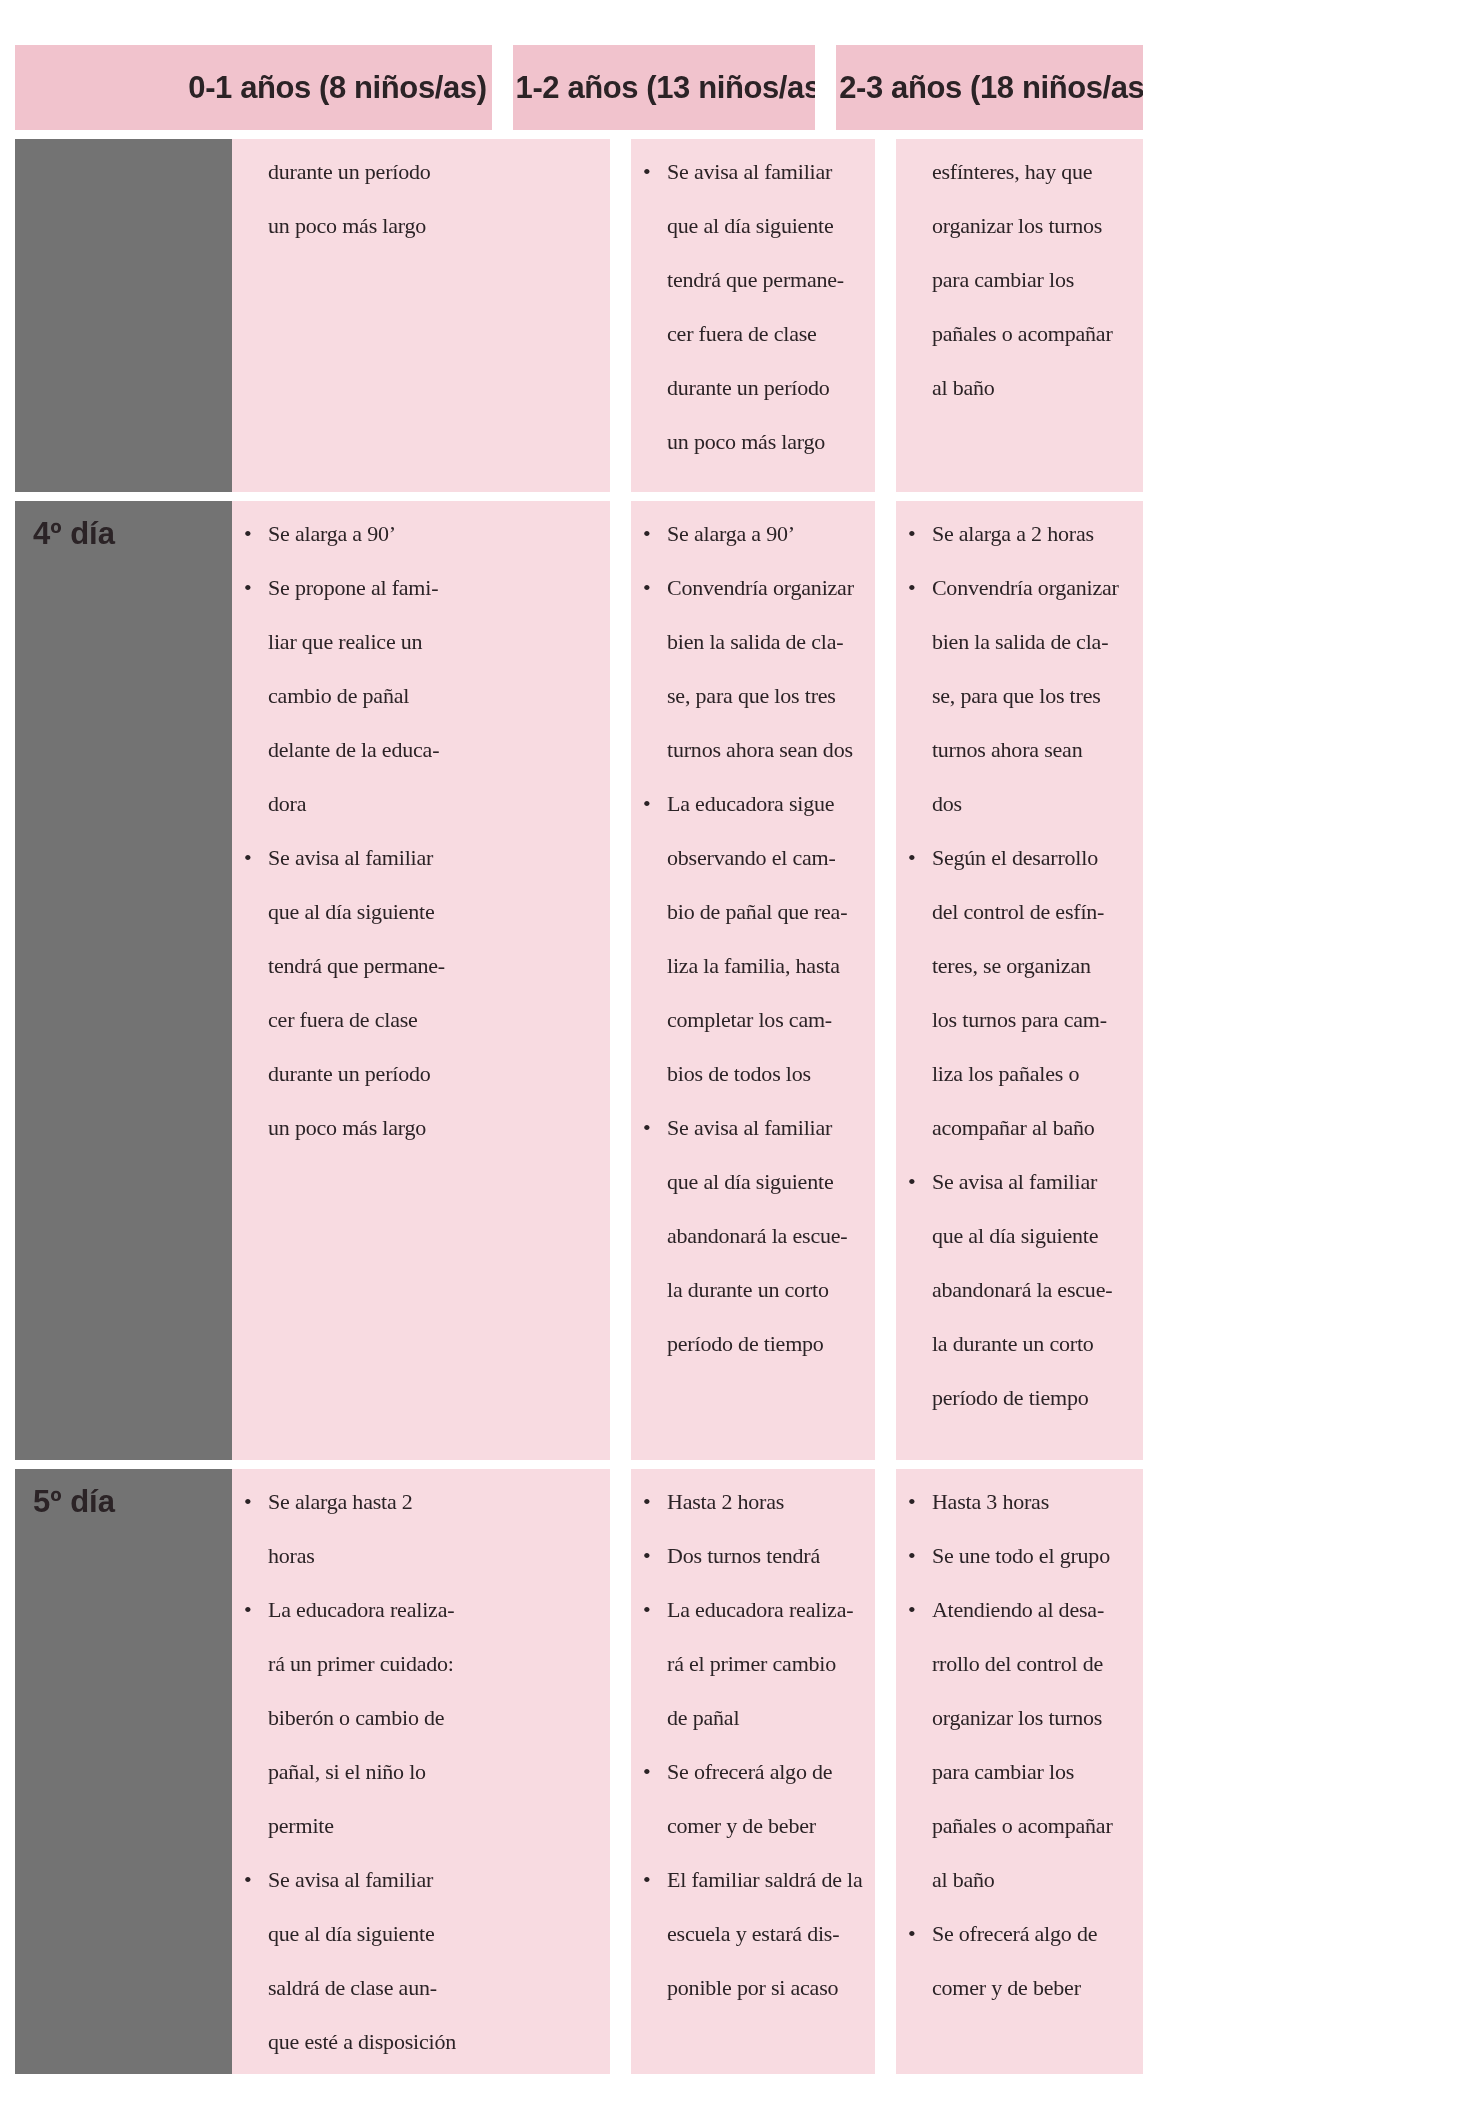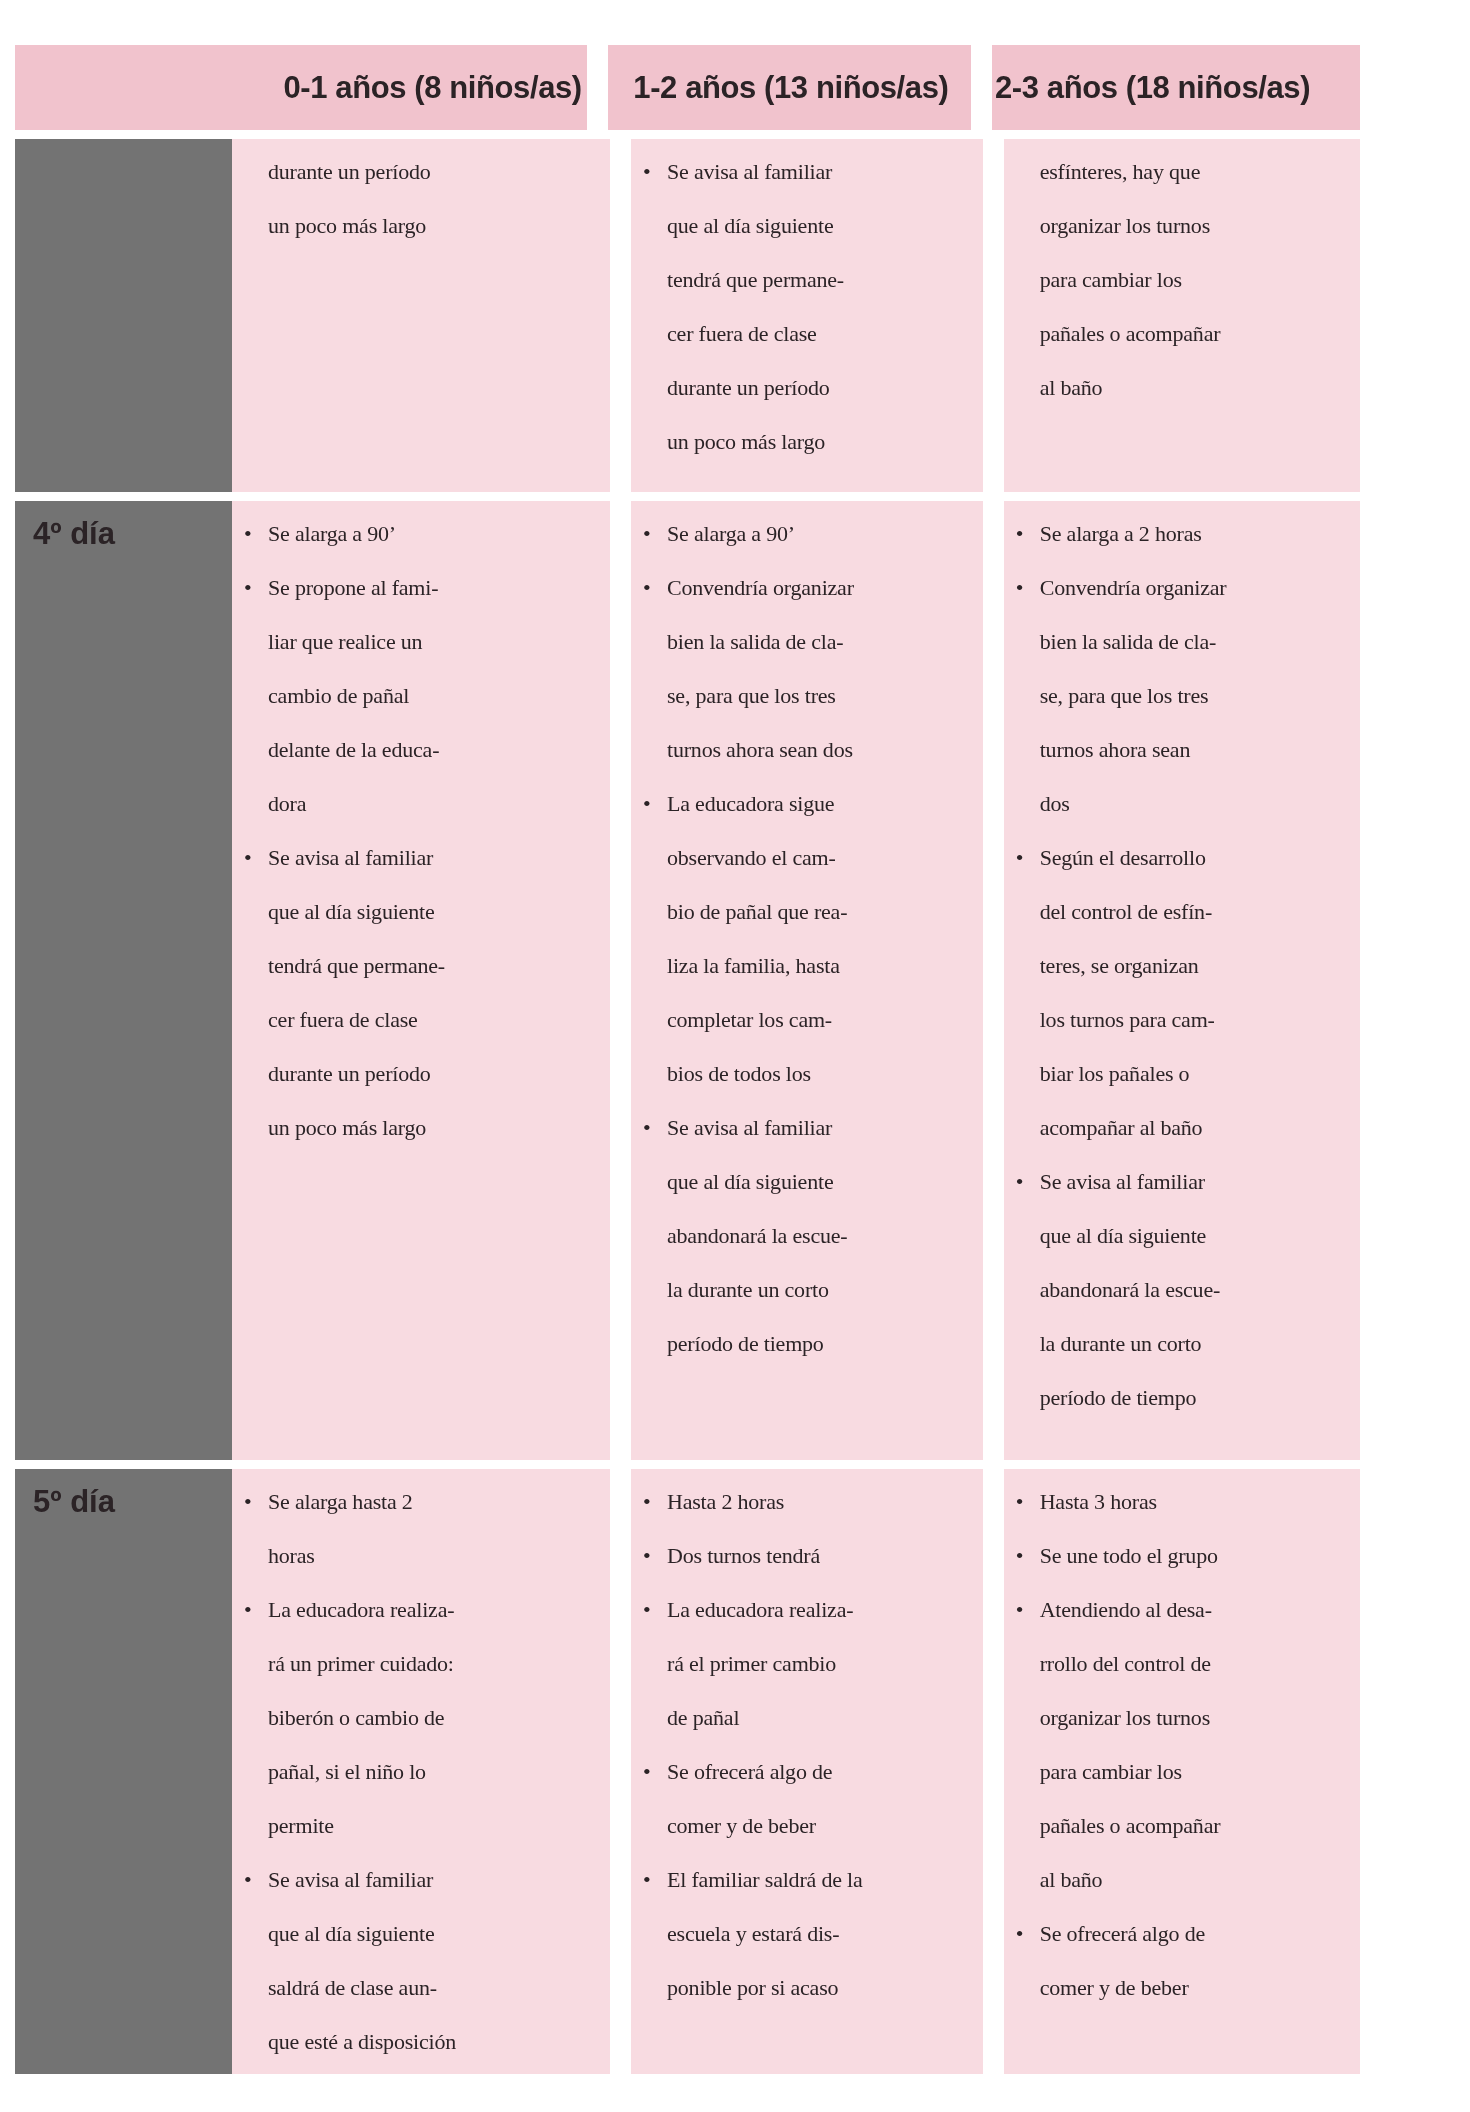--- a/index.html
+++ b/index.html
@@ -12,21 +12,21 @@
     height: 2112px;
     position: relative;
     overflow: hidden;
     font-family: "Liberation Sans", "DejaVu Sans", sans-serif;
     color: #2b2326;
   }
   .table-wrap {
     position: absolute;
     left: 15px;
     top: 45px;
-    width: 1345px;
+    width: 1128px;
     border-radius: 30px;
   }
   .trow {
     display: flex;
     column-gap: 21px;
     margin-bottom: 9px;
   }
   
   .hcell {
     background: #f1c3cd;
@@ -116,21 +116,21 @@
     </div>
     <div class="ccell c2">
         <div class="item"><span class="bullet">•</span><span class="txt"><div class="ln">Se alarga a 90’</div></span></div>
         <div class="item"><span class="bullet">•</span><span class="txt"><div class="ln">Convendría organizar</div><div class="ln">bien la salida de cla-</div><div class="ln">se, para que los tres</div><div class="ln">turnos ahora sean dos</div></span></div>
         <div class="item"><span class="bullet">•</span><span class="txt"><div class="ln">La educadora sigue</div><div class="ln">observando el cam-</div><div class="ln">bio de pañal que rea-</div><div class="ln">liza la familia, hasta</div><div class="ln">completar los cam-</div><div class="ln">bios de todos los</div></span></div>
         <div class="item"><span class="bullet">•</span><span class="txt"><div class="ln">Se avisa al familiar</div><div class="ln">que al día siguiente</div><div class="ln">abandonará la escue-</div><div class="ln">la durante un corto</div><div class="ln">período de tiempo</div></span></div>
       </div>
     <div class="ccell c3">
         <div class="item"><span class="bullet">•</span><span class="txt"><div class="ln">Se alarga a 2 horas</div></span></div>
         <div class="item"><span class="bullet">•</span><span class="txt"><div class="ln">Convendría organizar</div><div class="ln">bien la salida de cla-</div><div class="ln">se, para que los tres</div><div class="ln">turnos ahora sean</div><div class="ln">dos</div></span></div>
-        <div class="item"><span class="bullet">•</span><span class="txt"><div class="ln">Según el desarrollo</div><div class="ln">del control de esfín-</div><div class="ln">teres, se organizan</div><div class="ln">los turnos para cam-</div><div class="ln">biar los pañales o</div><div class="ln">acompañar al baño</div></span></div>
+        <div class="item"><span class="bullet">•</span><span class="txt"><div class="ln">Según el desarrollo</div><div class="ln">del control de esfín-</div><div class="ln">teres, se organizan</div><div class="ln">los turnos para cam-</div><div class="ln">liza los pañales o</div><div class="ln">acompañar al baño</div></span></div>
         <div class="item"><span class="bullet">•</span><span class="txt"><div class="ln">Se avisa al familiar</div><div class="ln">que al día siguiente</div><div class="ln">abandonará la escue-</div><div class="ln">la durante un corto</div><div class="ln">período de tiempo</div></span></div>
       </div>
   </div>
 
   <div class="trow" style="height:605px; margin-bottom:0">
     <div class="cellA">
       <div class="rowlabel">5º día</div>
       <div class="ccell">
           <div class="item"><span class="bullet">•</span><span class="txt"><div class="ln">Se alarga hasta 2</div><div class="ln">horas</div></span></div>
           <div class="item"><span class="bullet">•</span><span class="txt"><div class="ln">La educadora realiza-</div><div class="ln">rá un primer cuidado:</div><div class="ln">biberón o cambio de</div><div class="ln">pañal, si el niño lo</div><div class="ln">permite</div></span></div>

